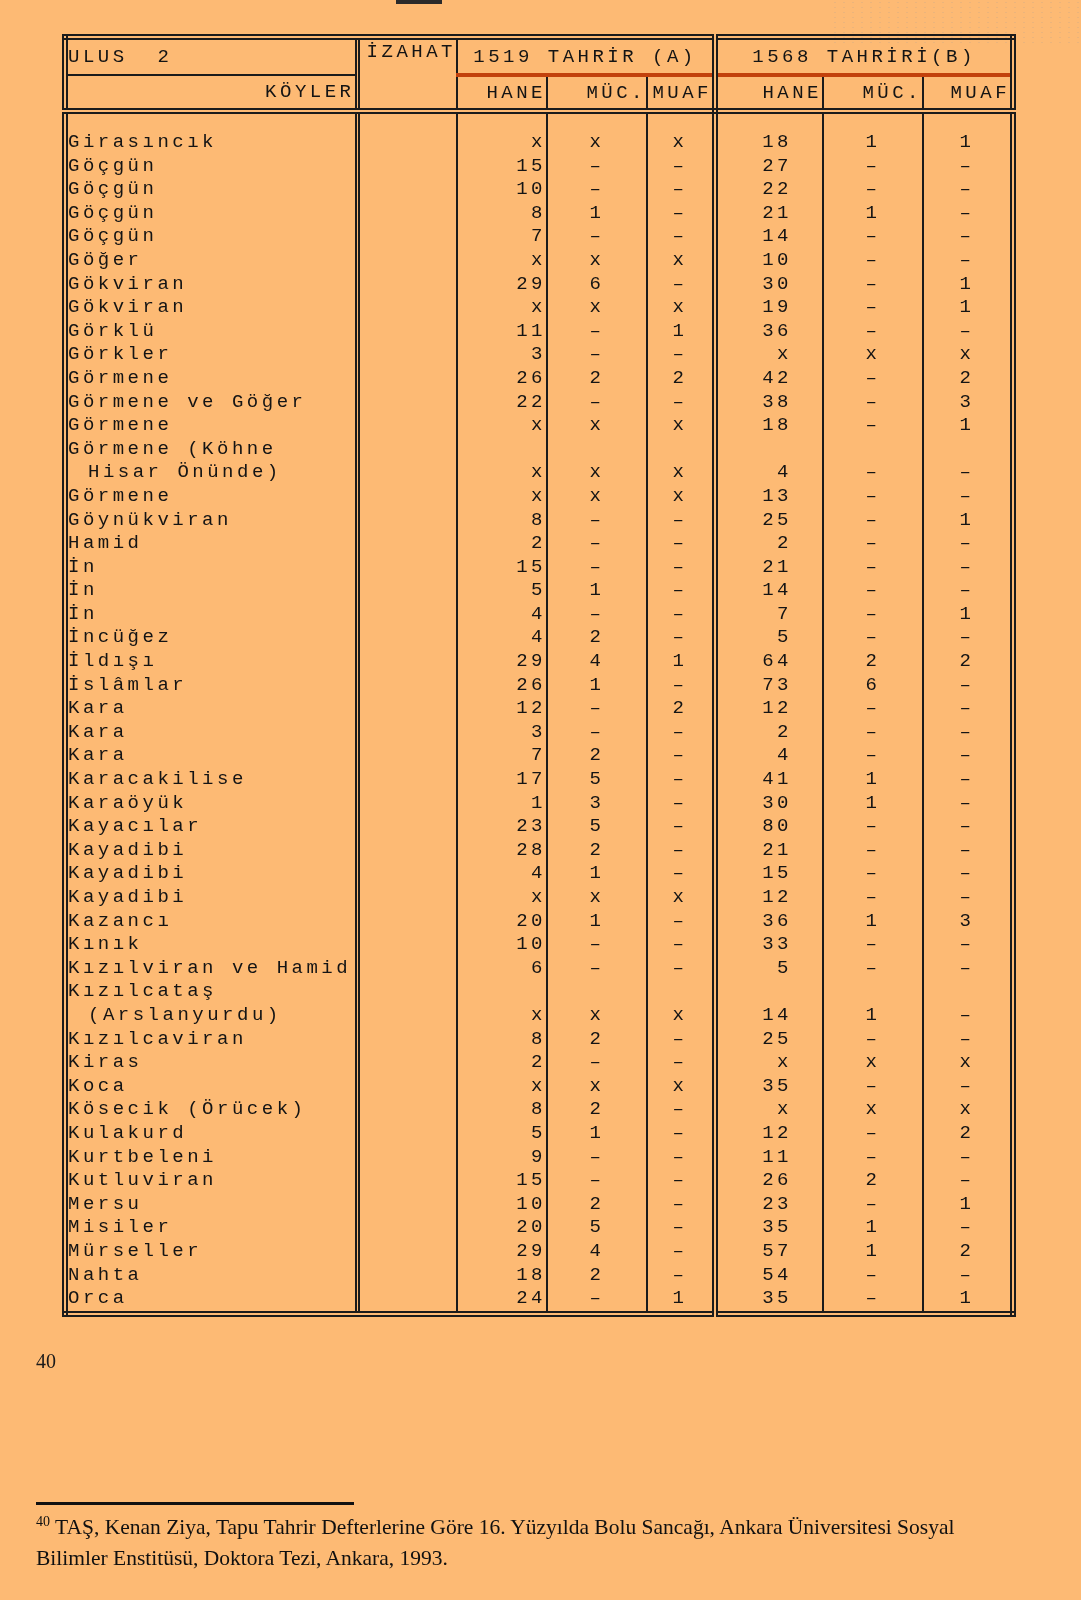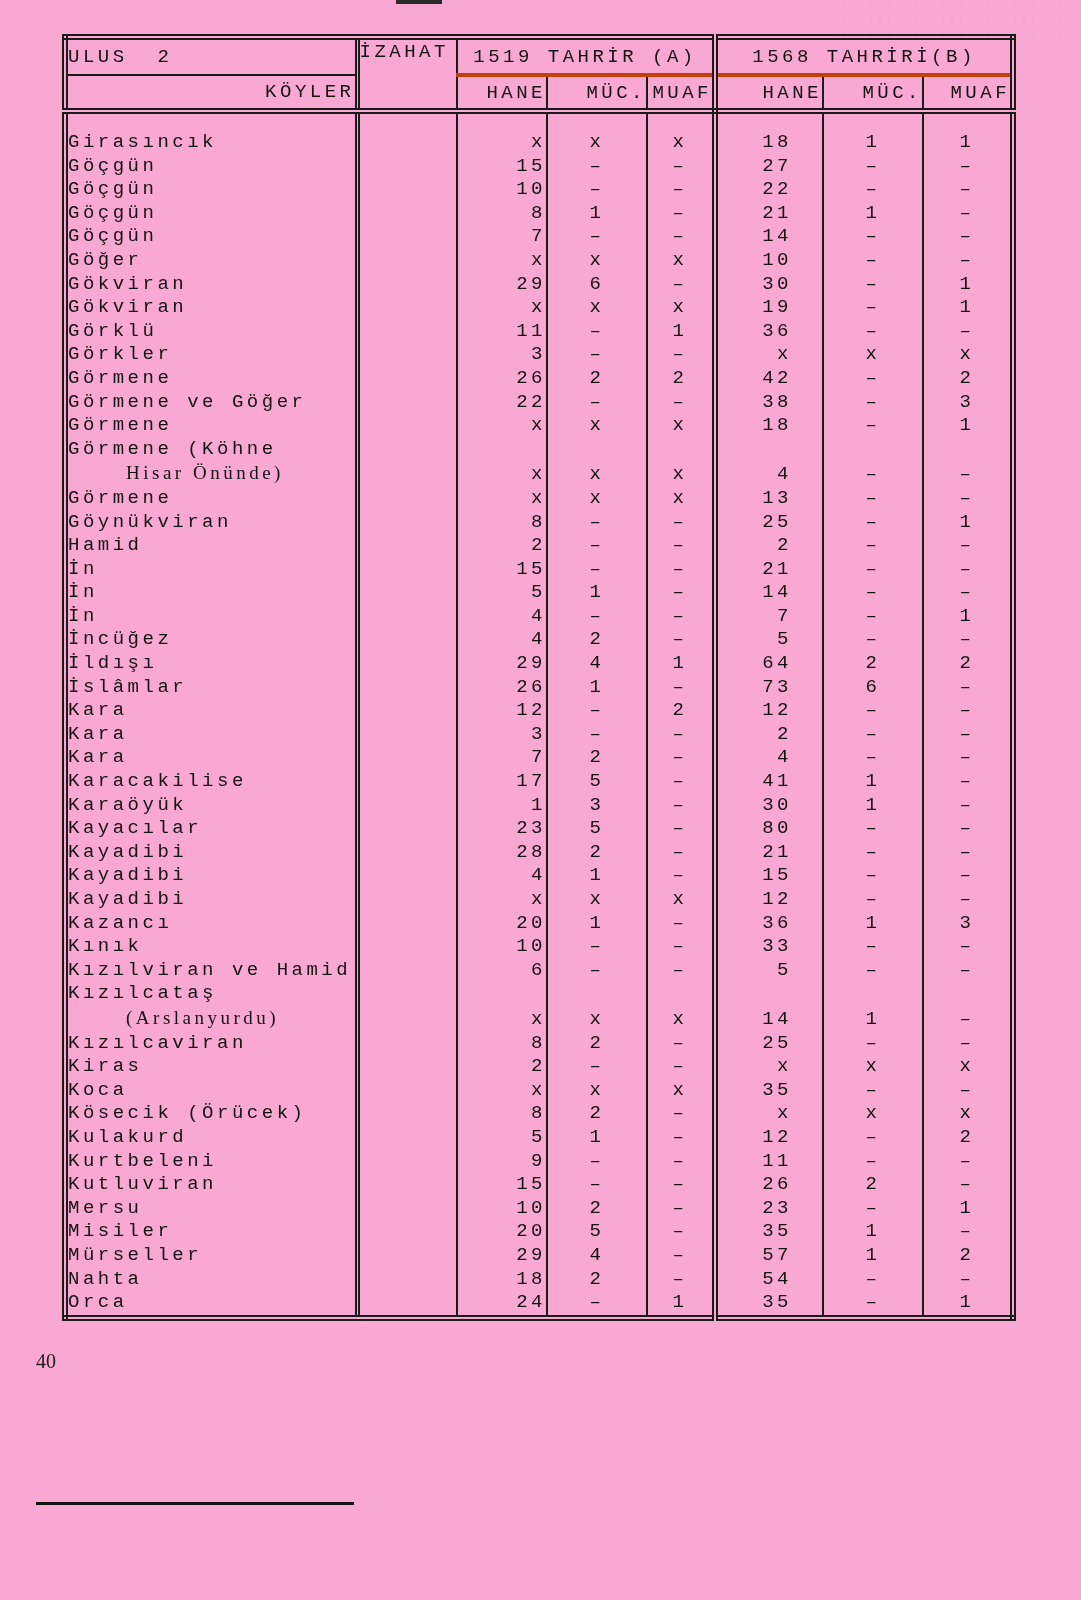--- a/index.html
+++ b/index.html
@@ -1,19 +1,19 @@
 <!DOCTYPE html>
 <html><head>
 <meta charset="utf-8">
 <style>
   html,body{margin:0;padding:0;background:#e8e8e8;}
   .page{
     position:relative;
     width:1081px;height:1600px;
-    background:#f9a8d4;
+    background:#fdba74;
     overflow:hidden;
     font-family:"Liberation Mono","DejaVu Sans Mono",monospace;
     color:#141414;
   }
   
   .artifact-top-line{position:absolute;left:396px;top:0;width:46px;height:4px;background:#2a2a2a;}
   .artifact-noise{
     position:absolute;right:0;top:0;width:250px;height:46px;
     background-image:radial-gradient(#9a9a9a 1px, transparent 1px);
     background-size:9px 5px;opacity:.18;
@@ -32,34 +32,34 @@
     line-height:23.6px;
     vertical-align:bottom;
     white-space:pre;
     overflow:visible;
   }
   
   tr.h1 td{vertical-align:middle;height:33px;line-height:24px;}
   tr.h2 td{vertical-align:middle;height:31px;line-height:24px;border-bottom:6px double #1b1b1b;text-align:right;}
   .h-ulus{border-bottom:2px solid #1b1b1b;padding-left:38px;}
   .h-koyler{padding-left:8px;}
-  .h-izahat{vertical-align:top !important;text-align:left;border-bottom:6px double #1b1b1b;padding-top:3px;}
+  .h-izahat{vertical-align:top !important;text-align:right;border-bottom:6px double #1b1b1b;padding-top:3px;}
   .h-group{border-bottom:4px solid #c2410c;text-align:center;}
   .h-sub{text-align:left;padding-left:7px;}
 
   
   .c-name{border-right:5px double #1b1b1b;padding-left:11px;}
   .c-izahat{border-right:2px solid #1b1b1b;}
   .c-hane{border-right:2px solid #1b1b1b;text-align:right;padding-right:24px;}
   .c-hane.b{padding-right:30px;}
   .c-muc{border-right:2px solid #1b1b1b;text-align:center;}
   .c-muaf{text-align:center;}
   .c-muaf.sepA{border-right:6px double #1b1b1b;}
   tbody tr:first-child td{padding-top:17px;}
-  .indent{padding-left:58px;font-family:Liberation Serif, serif;}
+  .indent{padding-left:20px;}
 
   
   .page-number{
     position:absolute;left:36px;top:1350px;
     font-family:"Liberation Serif","DejaVu Serif",serif;
     font-size:20px;color:#1a1a1a;letter-spacing:0;
   }
   .footnote-rule{position:absolute;left:36px;top:1502px;width:318px;height:3px;background:#111;}
   .footnote{
     position:absolute;left:36px;top:1512px;width:978px;
@@ -584,14 +584,18 @@
           <td class="c-hane b">35</td>
           <td class="c-muc">–</td>
           <td class="c-muaf">1</td>
         </tr>
       </tbody>
   </table>
 
   <div class="page-number">40</div>
 
   <div class="footnote-rule"></div>
+  <div class="footnote">
+    <sup>40</sup>
+    <span>TAŞ, Kenan Ziya, Tapu Tahrir Defterlerine Göre 16. Yüzyılda Bolu Sancağı, Ankara Üniversitesi Sosyal Bilimler Enstitüsü, Doktora Tezi, Ankara, 1993.</span>
+  </div>
 
 </div>
 
 </body></html>

